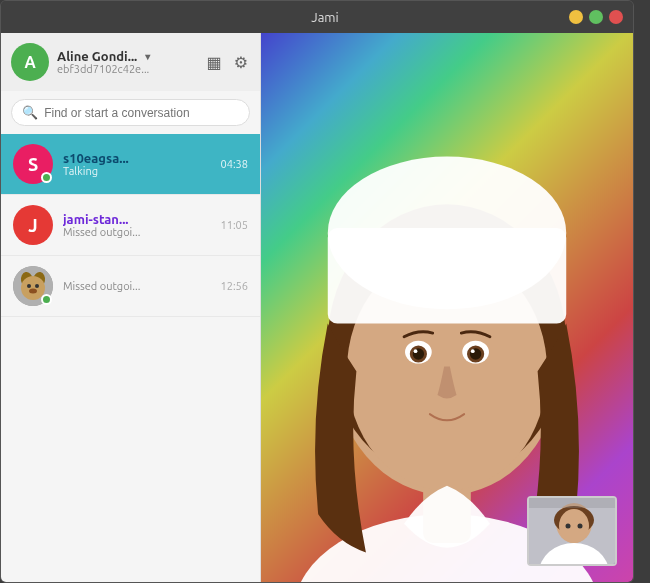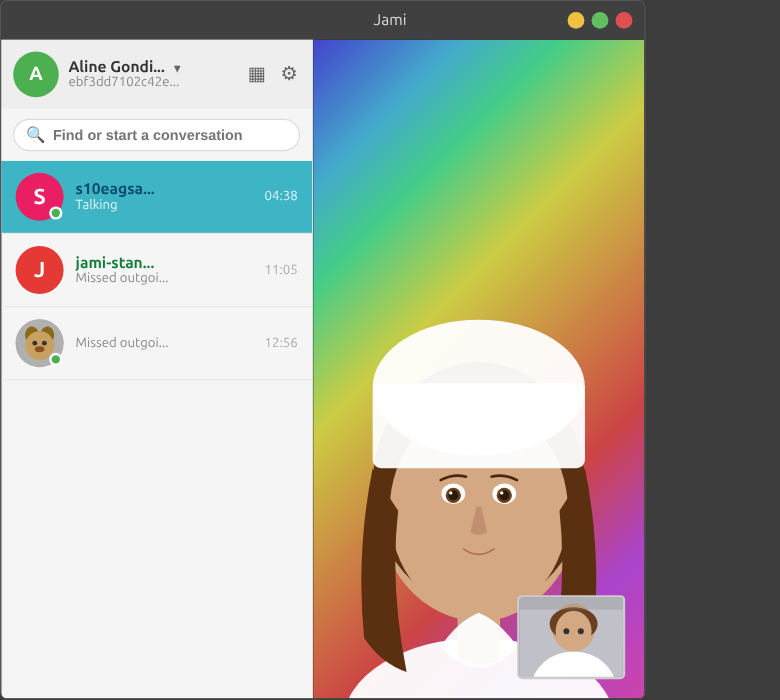--- a/index.html
+++ b/index.html
@@ -4,21 +4,21 @@
   <style>
     * { margin: 0; padding: 0; box-sizing: border-box; }
     body {
       width: 650px;
       height: 583px;
       background: #3c3c3c;
       font-family: 'Ubuntu', 'Segoe UI', sans-serif;
       overflow: hidden;
     }
     .window {
-      width: 538px;
+      width: 634px;
       height: 583px;
       border: 1px solid #555;
       border-radius: 6px;
       overflow: hidden;
       display: flex;
       flex-direction: column;
     }
     .titlebar {
       height: 32px;
       background: #404040;
@@ -139,21 +139,20 @@
       color: #999;
       font-size: 13px;
     }
     .search-input {
       border: none;
       outline: none;
       font-size: 12px;
       color: #999;
       background: transparent;
       width: 100%;
-      font-weight: bold;
     }
     
     .conversation-list {
       flex: 1;
       overflow-y: auto;
     }
     .conv-item {
       display: flex;
       align-items: center;
       padding: 10px 12px;
@@ -189,21 +188,21 @@
       right: 1px;
       border: 2px solid white;
     }
     .conv-details {
       flex: 1;
       min-width: 0;
     }
     .conv-name {
       font-size: 13px;
       font-weight: 600;
-      color: #15803d;
+      color: #6d28d9;
       white-space: nowrap;
       overflow: hidden;
       text-overflow: ellipsis;
     }
     .conv-item.active .conv-name {
       color: #0c4a6e;
     }
     .conv-status {
       font-size: 11px;
       color: #888;

